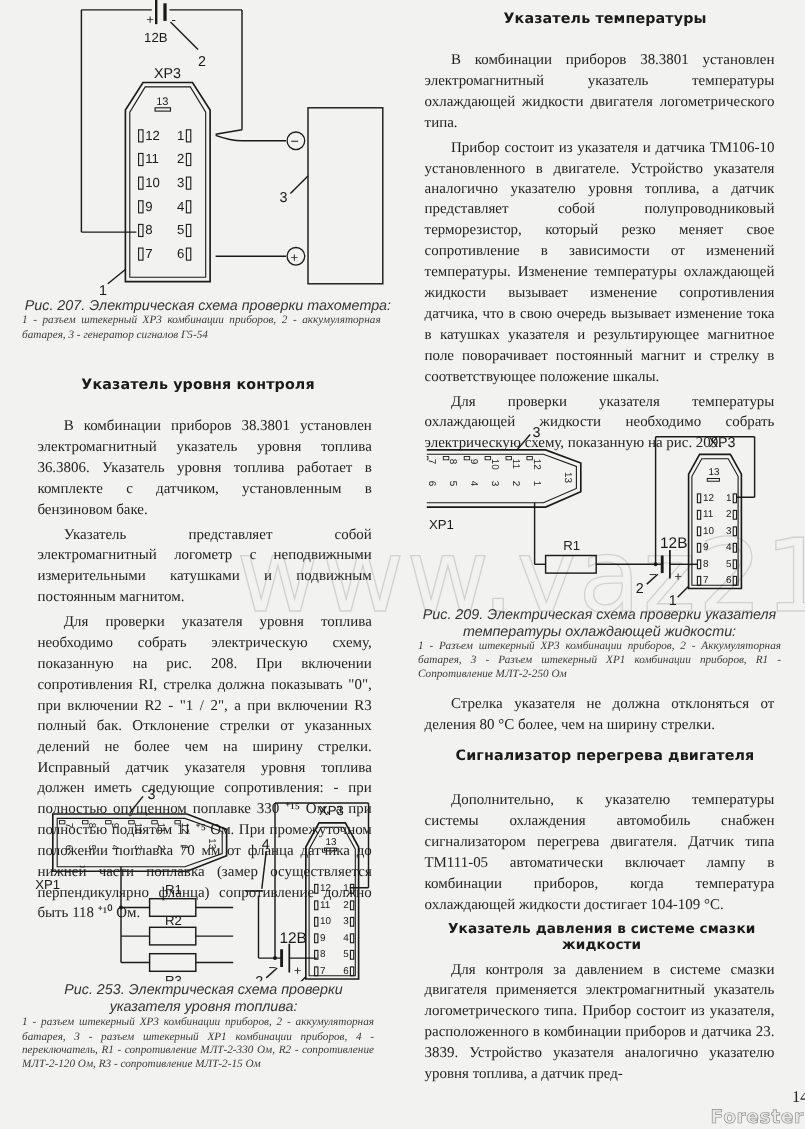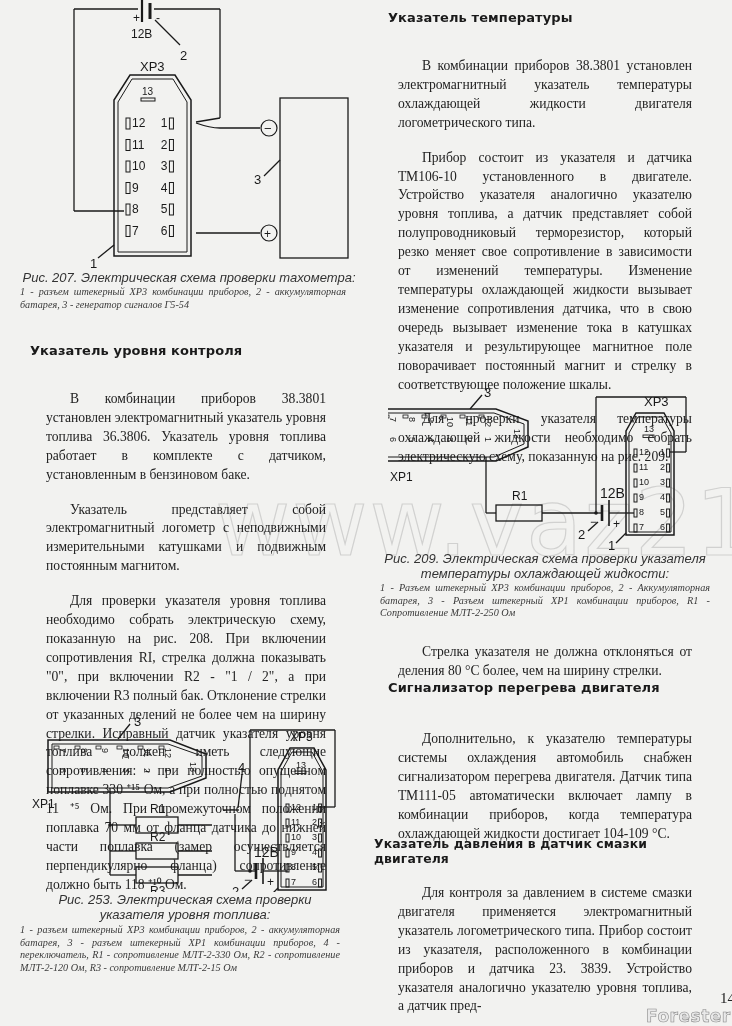--- a/index.html
+++ b/index.html
@@ -8,26 +8,26 @@
     background: #f2f2f0;
     font-family: "Liberation Serif", serif;
     color: #1c1c1c;
   }
   .page { position: absolute; inset: 0; }
   .col { position: absolute; top: 0; }
   .col-left { left: 30px; width: 338px; }
   .col-right { left: 388px; width: 324px; }
   .abs { position: absolute; }
   p.txt {
-    margin: 16px; font-size: 13.6px; line-height: 18.9px; text-align: justify;
+    margin: 4px; font-size: 13.6px; line-height: 18.9px; text-align: justify;
     text-indent: 24px; color: #222;
   }
   h2.heading {
     margin: 0; font-family: "DejaVu Sans", sans-serif; font-weight: bold;
-    font-size: 13px; text-align: left; color: #1a1a1a; letter-spacing: 0.1px;
+    font-size: 13px; text-align: center; color: #1a1a1a; letter-spacing: 0.1px;
   }
   .cap-title {
     font-family: Liberation Sans, sans-serif; font-style: italic; font-size: 13px;
     text-align: center; line-height: 15px; color: #333;
   }
   .cap-legend {
     font-family: "Liberation Serif", serif; font-style: italic; font-size: 10.2px;
     line-height: 12.5px; color: #3a3a3a; text-align: justify;
   }
   svg text { font-family: "Liberation Sans", sans-serif; fill: #1a1a1a; }
@@ -335,21 +335,21 @@
     <div class="abs" style="left:-6px;top:627px;width:326px">
       <p class="txt">Стрелка указателя не должна отклоняться от деления 80 °С более, чем на ширину стрелки.</p>
     </div>
 
     <h2 class="heading abs" style="left:0;top:680px;width:324px">Сигнализатор перегрева двигателя</h2>
 
     <div class="abs" style="left:-6px;top:714px;width:326px">
       <p class="txt">Дополнительно, к указателю температуры системы охлаждения автомобиль снабжен сигнализатором перегрева двигателя. Датчик типа ТМ111-05 автоматически включает лампу в комбинации приборов, когда температура охлаждающей жидкости достигает 104-109 °С.</p>
     </div>
 
-    <h2 class="heading abs" style="left:-14px;top:836px;width:346px;font-size:12.4px">Указатель давления в датчик смазки двигателя</h2>
+    <h2 class="heading abs" style="left:-14px;top:836px;width:346px;font-size:12.4px">Указатель давления в системе смазки жидкости</h2>
 
     <div class="abs" style="left:-6px;top:868px;width:326px">
       <p class="txt">Для контроля за давлением в системе смазки двигателя применяется электромагнитный указатель логометрического типа. Прибор состоит из указателя, расположенного в комбинации приборов и датчика 23. 3839. Устройство указателя аналогично указателю уровня топлива, а датчик пред-</p>
     </div>
   </div>
 
   <div class="page-number">149</div>
   <div class="logo">Forester</div>
 </div>
 

